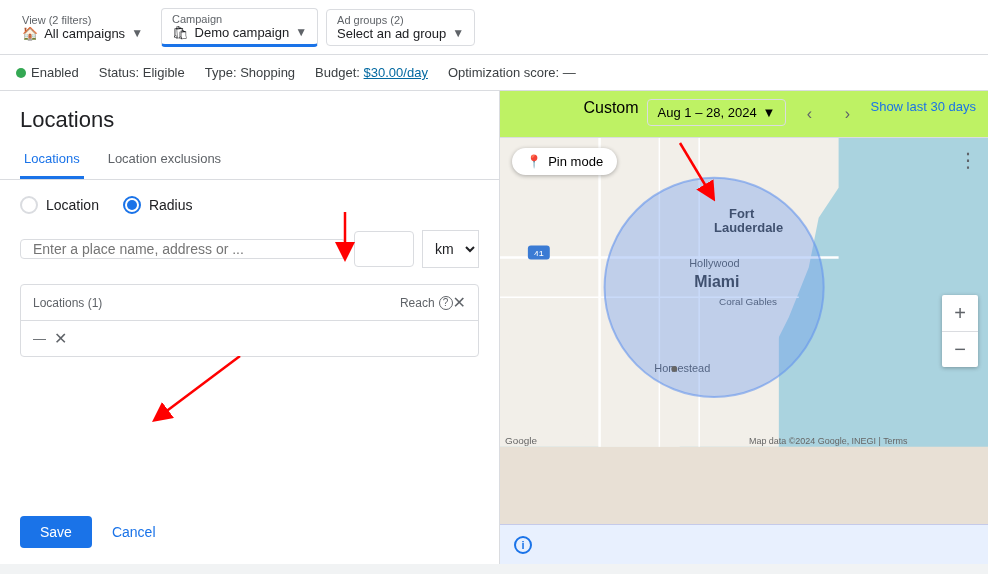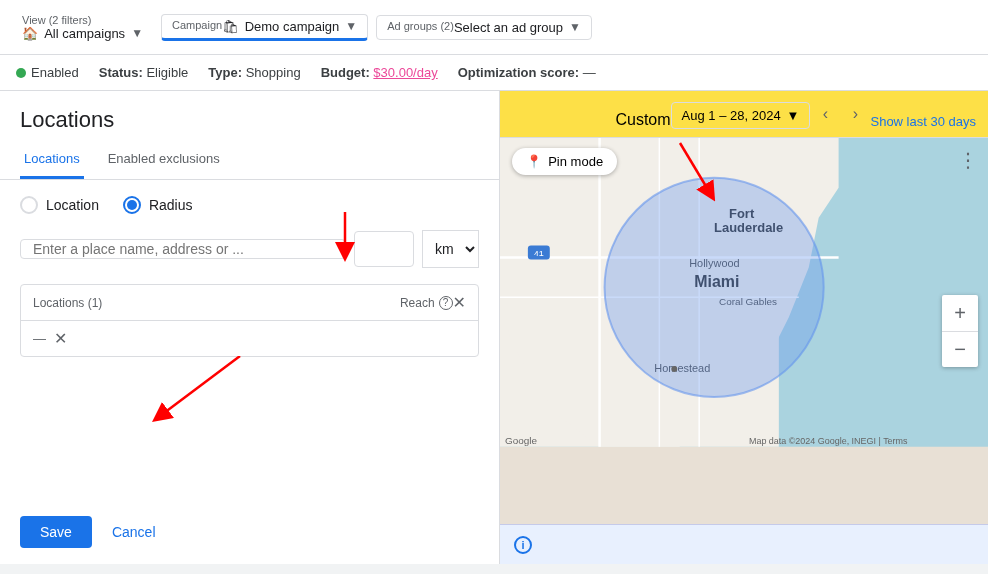--- a/index.html
+++ b/index.html
@@ -10,21 +10,21 @@
       display: flex;
       align-items: center;
       background: #fff;
       border-bottom: 1px solid #dadce0;
       padding: 8px 12px;
       gap: 8px;
       height: 55px;
     }
     .top-filter {
       display: flex;
-      flex-direction: row;
+      flex-direction: column;
       border: 1px solid #dadce0;
       border-radius: 4px;
       padding: 4px 10px;
       cursor: pointer;
       background: #fff;
       min-width: 130px;
       position: relative;
     }
     .top-filter.campaign-filter {
       border-bottom: 3px solid #1a73e8;
@@ -66,22 +66,22 @@
       display: flex;
       align-items: center;
       gap: 5px;
     }
     .green-dot {
       width: 10px;
       height: 10px;
       border-radius: 50%;
       background: #34a853;
     }
-    .status-bar span b { font-weight: bold; }
-    .budget-link { text-decoration: underline; color: #ec4899; text-align: right; }
+    .status-bar span b { font-weight: normal; }
+    .budget-link { text-decoration: underline; color: #0369a1; text-align: right; }
 
     
     .main-content {
       display: flex;
       height: calc(574px - 65px - 36px);
     }
 
     
     .left-panel {
       width: 500px;
@@ -299,25 +299,25 @@
       flex: 1;
       display: flex;
       flex-direction: column;
       position: relative;
       overflow: hidden;
     }
 
     
     .date-bar-right {
       display: flex;
-      align-items: flex-end;
+      align-items: flex-start;
       justify-content: flex-end;
       padding: 8px 12px;
-      gap: 0;
-      background: #fde047;
+      gap: 8px;
+      background: #bef264;
       border-bottom: 1px solid #dadce0;
     }
 
     
     .map-container {
       flex: 1;
       position: relative;
       overflow: hidden;
       background: #e8e0d5;
     }
@@ -461,21 +461,21 @@
   </span>
 </div>
 
 <div class="main-content">
 
   <div class="left-panel">
     <h1 class="locations-title">Locations</h1>
 
     <div class="tabs">
       <div class="tab active">Locations</div>
-      <div class="tab">Enabled exclusions</div>
+      <div class="tab">Location exclusions</div>
     </div>
 
     <div class="radio-group">
       <div class="radio-option">
         <div class="radio-circle"></div>
         <span>Location</span>
       </div>
       <div class="radio-option">
         <div class="radio-circle selected">
           <div class="radio-inner"></div>

